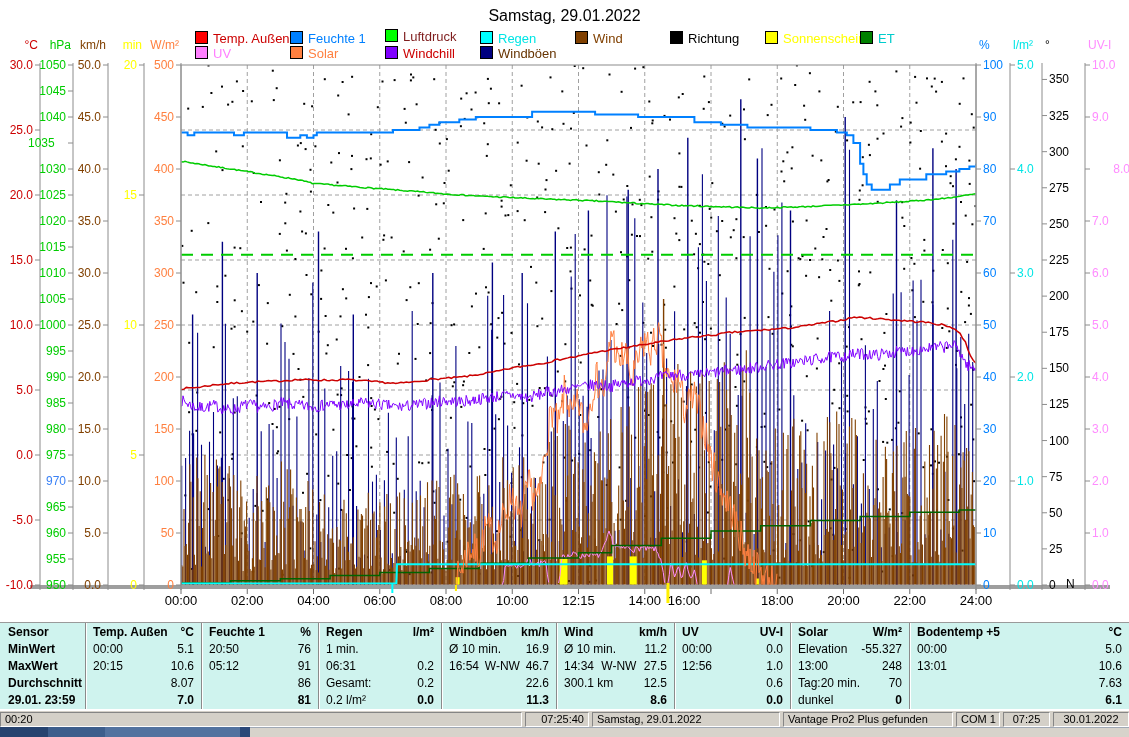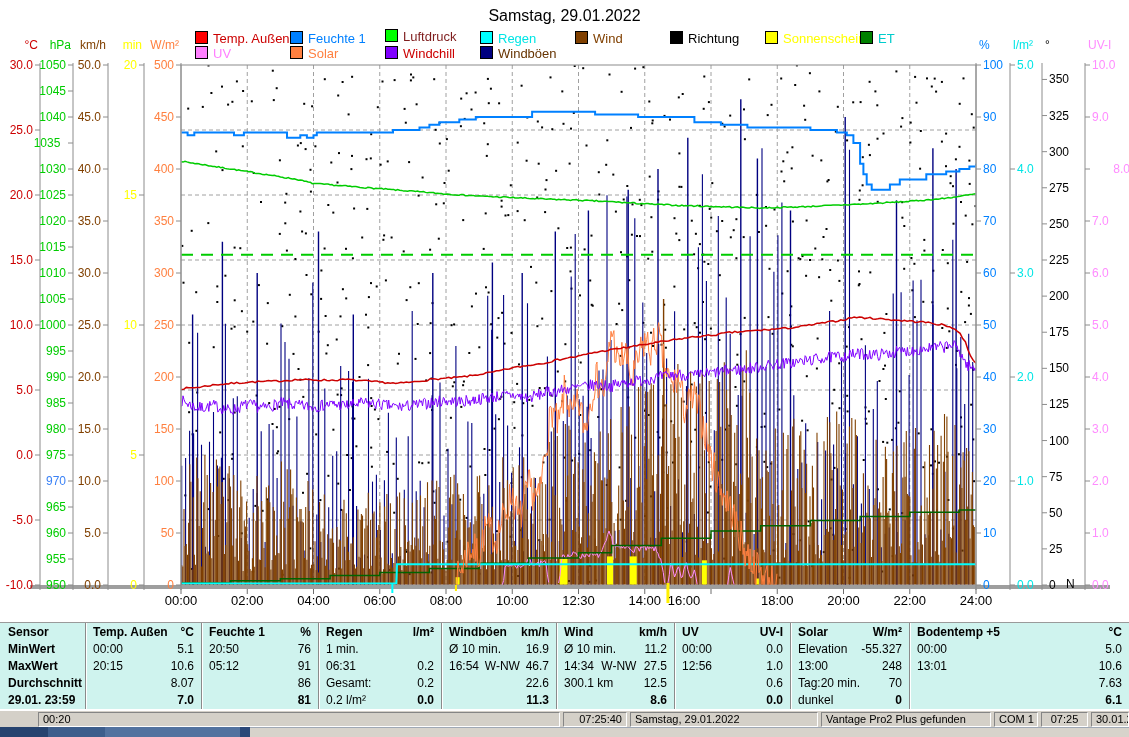--- a/index.html
+++ b/index.html
@@ -1876,21 +1876,21 @@
       <div class="tick-label" style="left: -5px; top: 253px; width: 38px; text-align: right; color: rgb(204, 0, 0);">15.0</div>
       <div class="tick-label" style="left: -5px; top: 318px; width: 38px; text-align: right; color: rgb(204, 0, 0);">10.0</div>
       <div class="tick-label" style="left: -5px; top: 383px; width: 38px; text-align: right; color: rgb(204, 0, 0);">5.0</div>
       <div class="tick-label" style="left: -5px; top: 448px; width: 38px; text-align: right; color: rgb(204, 0, 0);">0.0</div>
       <div class="tick-label" style="left: -5px; top: 513px; width: 38px; text-align: right; color: rgb(204, 0, 0);">-5.0</div>
       <div class="tick-label" style="left: -5px; top: 578px; width: 38px; text-align: right; color: rgb(204, 0, 0);">-10.0</div>
       <div class="unit-label" style="left: 29px; top: 38px; width: 42px; text-align: right; color: rgb(0, 204, 0);">hPa</div>
       <div class="tick-label" style="left: 28px; top: 58px; width: 38px; text-align: right; color: rgb(0, 204, 0);">1050</div>
       <div class="tick-label" style="left: 28px; top: 84px; width: 38px; text-align: right; color: rgb(0, 204, 0);">1045</div>
       <div class="tick-label" style="left: 28px; top: 110px; width: 38px; text-align: right; color: rgb(0, 204, 0);">1040</div>
-      <div class="tick-label" style="left: 28px; top: 136px; width: 38px; text-align: center; color: rgb(0, 204, 0);">1035</div>
+      <div class="tick-label" style="left: 28px; top: 136px; width: 38px; text-align: left; color: rgb(0, 204, 0);">1035</div>
       <div class="tick-label" style="left: 28px; top: 162px; width: 38px; text-align: right; color: rgb(0, 204, 0);">1030</div>
       <div class="tick-label" style="left: 28px; top: 188px; width: 38px; text-align: right; color: rgb(0, 204, 0);">1025</div>
       <div class="tick-label" style="left: 28px; top: 214px; width: 38px; text-align: right; color: rgb(0, 204, 0);">1020</div>
       <div class="tick-label" style="left: 28px; top: 240px; width: 38px; text-align: right; color: rgb(0, 204, 0);">1015</div>
       <div class="tick-label" style="left: 28px; top: 266px; width: 38px; text-align: right; color: rgb(0, 204, 0);">1010</div>
       <div class="tick-label" style="left: 28px; top: 292px; width: 38px; text-align: right; color: rgb(0, 204, 0);">1005</div>
       <div class="tick-label" style="left: 28px; top: 318px; width: 38px; text-align: right; color: rgb(0, 204, 0);">1000</div>
       <div class="tick-label" style="left: 28px; top: 344px; width: 38px; text-align: right; color: rgb(0, 204, 0);">995</div>
       <div class="tick-label" style="left: 28px; top: 370px; width: 38px; text-align: right; color: rgb(0, 204, 0);">990</div>
       <div class="tick-label" style="left: 28px; top: 396px; width: 38px; text-align: right; color: rgb(0, 204, 0);">985</div>
@@ -1978,21 +1978,21 @@
       <div class="tick-label" style="left: 1092px; top: 422px; width: 38px; text-align: left; color: rgb(255, 140, 255);">3.0</div>
       <div class="tick-label" style="left: 1092px; top: 474px; width: 38px; text-align: left; color: rgb(255, 140, 255);">2.0</div>
       <div class="tick-label" style="left: 1092px; top: 526px; width: 38px; text-align: left; color: rgb(255, 140, 255);">1.0</div>
       <div class="tick-label" style="left: 1092px; top: 578px; width: 38px; text-align: left; color: rgb(255, 140, 255);">0.0</div>
       <div class="x-label" style="left: 159px; top: 593px;">00:00</div>
       <div class="x-label" style="left: 225.25px; top: 593px;">02:00</div>
       <div class="x-label" style="left: 291.5px; top: 593px;">04:00</div>
       <div class="x-label" style="left: 357.75px; top: 593px;">06:00</div>
       <div class="x-label" style="left: 424px; top: 593px;">08:00</div>
       <div class="x-label" style="left: 490.25px; top: 593px;">10:00</div>
-      <div class="x-label" style="left: 556.5px; top: 593px;">12:30</div>
+      <div class="x-label" style="left: 556.5px; top: 593px;">12:15</div>
       <div class="x-label" style="left: 622.75px; top: 593px;">14:00</div>
       <div class="x-label" style="left: 662px; top: 593px;">16:00</div>
       <div class="x-label" style="left: 755.25px; top: 593px;">18:00</div>
       <div class="x-label" style="left: 821.5px; top: 593px;">20:00</div>
       <div class="x-label" style="left: 887.75px; top: 593px;">22:00</div>
       <div class="x-label" style="left: 954px; top: 593px;">24:00</div>
     </div>
 
   <div class="ann" style="left:24px;top:599px;">
     <span>09:04</span>
@@ -2248,21 +2248,21 @@
         </div>
         <div class="trow">
           <span class="a"></span>
           <span class="b"></span>
           <span class="c bold">6.1</span>
         </div>
       </div>
     </div>
 
   <div id="statusbar">
-      <div class="sseg" style="width: 522px; margin-left: 38px;">00:20</div>
+      <div class="sseg" style="width: 522px;">00:20</div>
       <div class="sseg" style="width: 64px; text-align: right;">07:25:40</div>
       <div class="sseg" style="width: 188px;">Samstag, 29.01.2022</div>
       <div class="sseg" style="width: 170px;">Vantage Pro2 Plus gefunden</div>
       <div class="sseg" style="width: 44px; text-align: center;">COM 1</div>
       <div class="sseg" style="width: 47px; text-align: center;">07:25</div>
       <div class="sseg" style="flex: 1 1 0%; text-align: center;">30.01.2022</div>
     </div>
 
   <div id="taskbar">
     <div style="width:48px;background:#26436F"></div>

